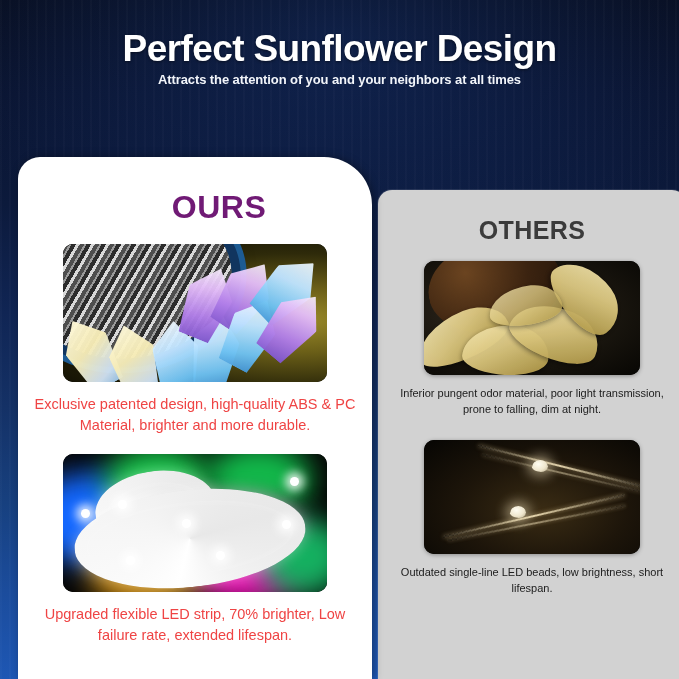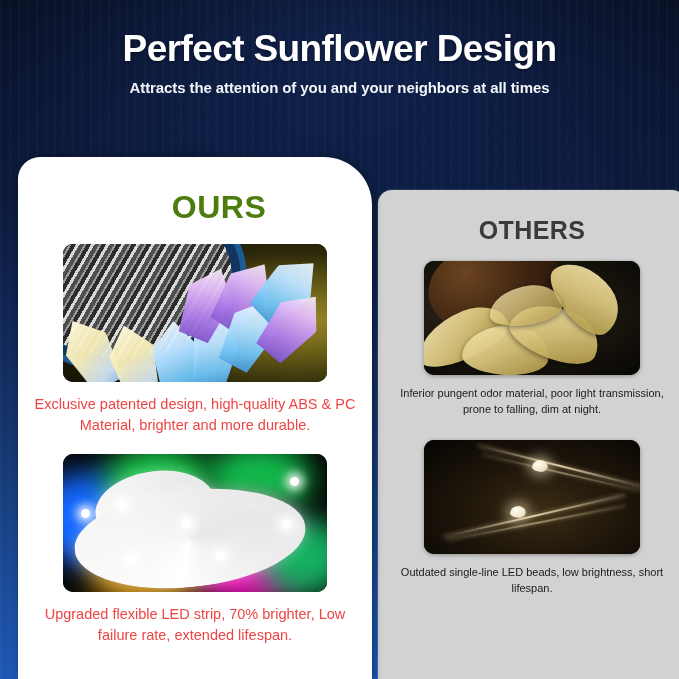--- a/index.html
+++ b/index.html
@@ -61,22 +61,22 @@
   #subtitle {
     margin-top:9px;
     font-size:24px;
     font-weight:bold;
     color:#ffffff;
     letter-spacing:-0.3px;
     line-height:1.1;
   }
   #subtitle .accent { color:#2a9cf0; }
   #tagline {
-    margin-top:10px;
-    font-size:15px;
+    margin-top:3px;
+    font-size:13px;
     font-weight:bold;
     color:#f2f5fa;
     letter-spacing:-0.1px;
   }
 
   
   .card {
     position:absolute;
     overflow:hidden;
   }
@@ -99,21 +99,21 @@
     box-shadow:2px 0 8px rgba(0,0,0,0.35);
   }
 
   .panel-title {
     text-align:center;
     font-weight:bold;
   }
   #title-ours {
     margin-top:32px;
     font-size:32px;
-    color:#4d7c0f;
+    color:#701a75;
     letter-spacing:0.5px;
     padding-left:48px;
   }
   #title-others {
     margin-top:26px;
     font-size:25px;
     color:#3b3b3b;
     letter-spacing:0.4px;
   }
 

